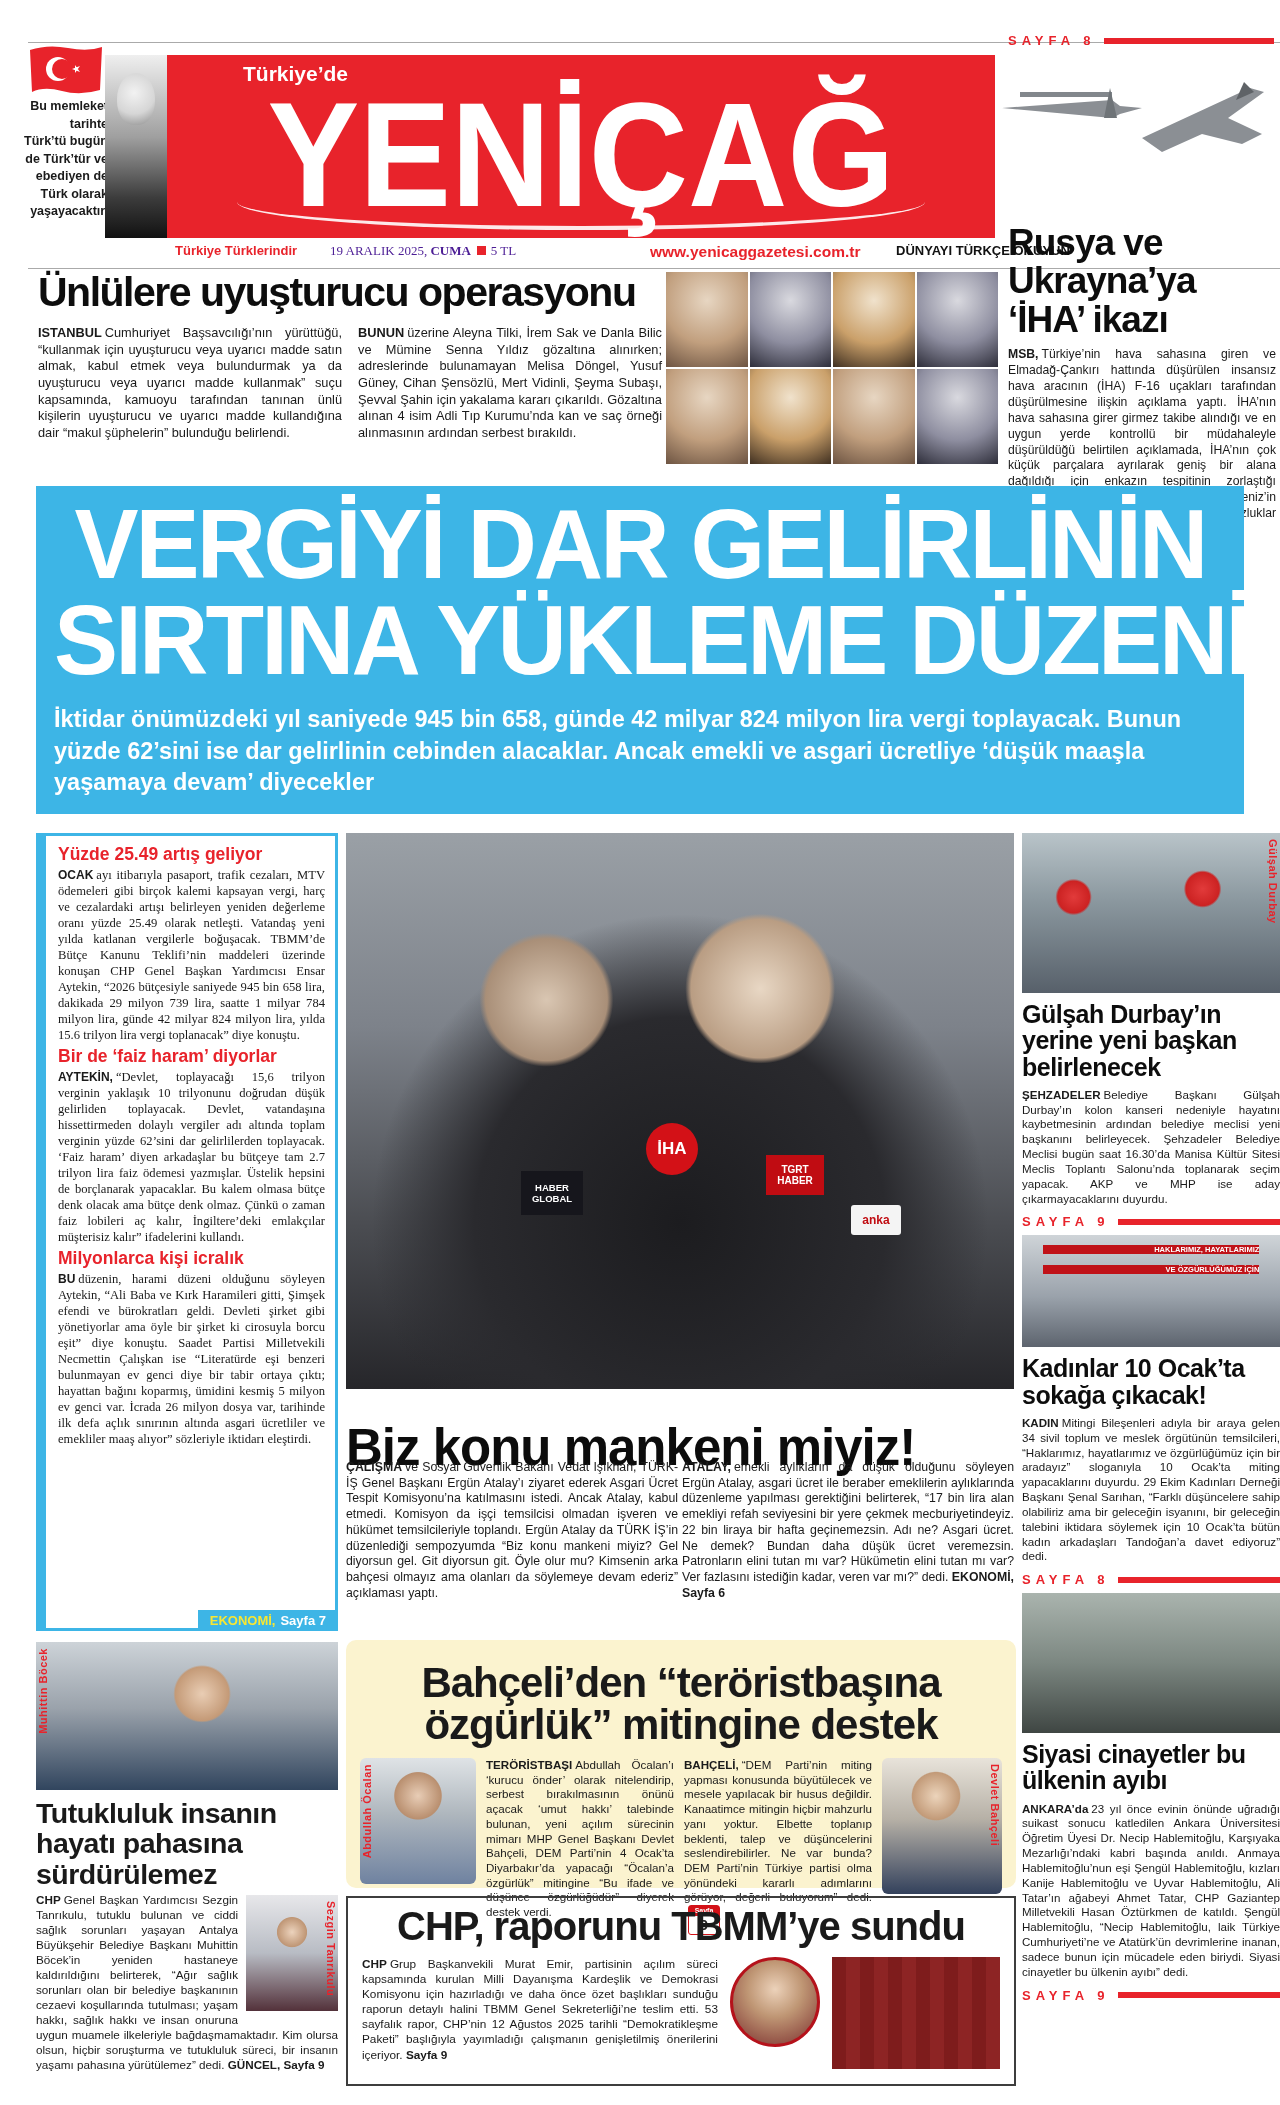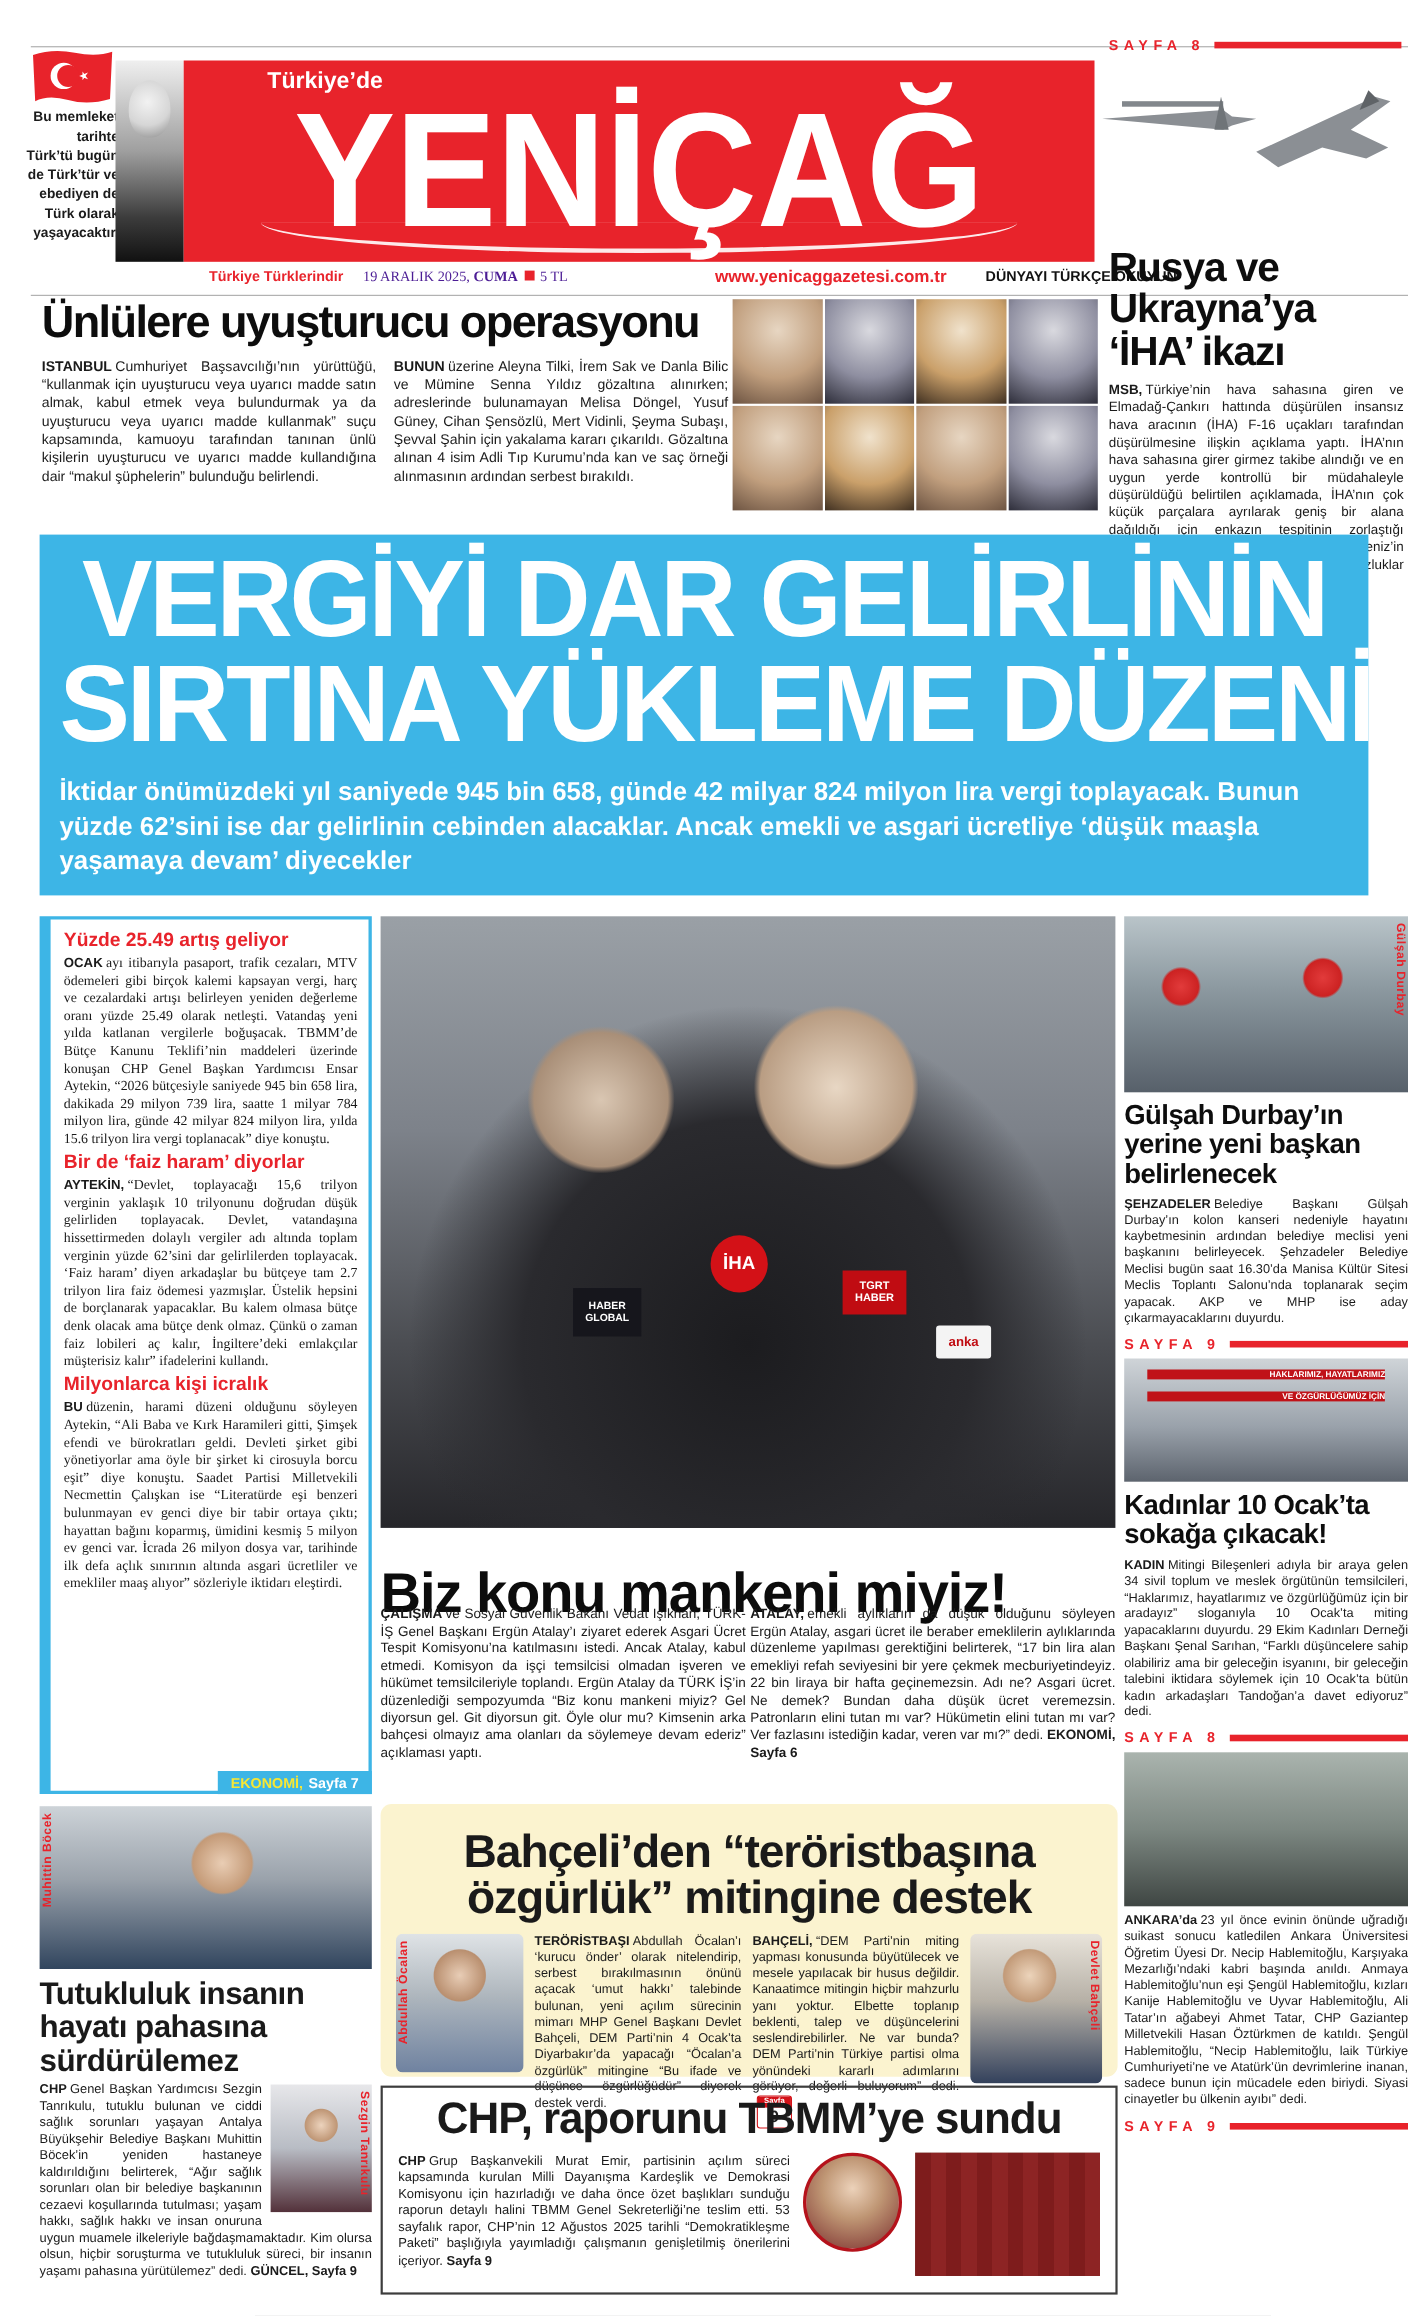--- a/index.html
+++ b/index.html
@@ -19,21 +19,21 @@
   .brand{position:absolute;left:0;right:0;top:26px;text-align:center;color:#fff;font-weight:bold;
     font-size:148px;line-height:1;letter-spacing:0px;transform:scaleX(0.93);white-space:nowrap;}
   .swoosh{position:absolute;left:70px;right:70px;bottom:8px;height:24px;
     border-bottom:4px solid rgba(255,255,255,.9);border-radius:0 0 50% 50%/0 0 100% 100%;}
   .page-tag{display:flex;align-items:center;gap:8px;}
   .page-tag .txt{color:#e8232b;font-weight:bold;font-size:13px;letter-spacing:5px;white-space:nowrap;}
   .page-tag .bar{flex:1;height:6px;background:#e8232b;}
   .skytag{left:1008px;top:33px;width:266px;}
   .planes{left:992px;top:48px;width:288px;height:162px;}
   .dateline{top:243px;left:30px;right:0;height:22px;font-size:13px;}
-  .dl-slogan{position:absolute;left:160px;color:#e8232b;font-weight:bold;}
+  .dl-slogan{position:absolute;left:145px;color:#e8232b;font-weight:bold;}
   .dl-date{position:absolute;left:300px;color:#4c1d95;font-family:Liberation Serif, serif;}
   .dl-day{font-weight:bold;}
   .dl-sq{display:inline-block;width:9px;height:9px;background:#e8232b;margin:0 5px 0 6px;}
   .dl-web{position:absolute;left:620px;color:#e8232b;font-weight:bold;font-size:15.5px;}
   .dl-tagline{position:absolute;left:866px;font-weight:bold;color:#111;}
   
   .drug{left:38px;top:272px;width:624px;}
   .drug h1{margin:0;font-size:41px;letter-spacing:-1.5px;line-height:1;font-weight:bold;color:#0d0d0d;}
   .twocol{display:flex;gap:16px;margin-top:12px;}
   .twocol p{margin:0;flex:1;font-size:12.8px;line-height:1.3;text-align:justify;}
@@ -262,20 +262,21 @@
       <div class="banner" style="top:30px;">VE ÖZGÜRLÜĞÜMÜZ İÇİN</div>
     </div>
     <h2>Kadınlar 10 Ocak’ta sokağa çıkacak!</h2>
     <p><span class="lead">KADIN</span><span>Mitingi Bileşenleri adıyla bir araya gelen 34 sivil toplum ve meslek örgütünün temsilcileri, “Haklarımız, hayatlarımız ve özgürlüğümüz için bir aradayız” sloganıyla 10 Ocak’ta miting yapacaklarını duyurdu. 29 Ekim Kadınları Derneği Başkanı Şenal Sarıhan, “Farklı düşüncelere sahip olabiliriz ama bir geleceğin isyanını, bir geleceğin talebini iktidara söylemek için 10 Ocak’ta bütün kadın arkadaşları Tandoğan’a davet ediyoruz” dedi.</span></p>
     <div class="page-tag railtag">
       <span class="txt">SAYFA 8</span>
         <span class="bar"></span>
     </div>
 
     <div class="railphoto ph-cem"></div>
+    <h2>Siyasi cinayetler bu ülkenin ayıbı</h2>
     <p><span class="lead">ANKARA’da</span><span>23 yıl önce evinin önünde uğradığı suikast sonucu katledilen Ankara Üniversitesi Öğretim Üyesi Dr. Necip Hablemitoğlu, Karşıyaka Mezarlığı’ndaki kabri başında anıldı. Anmaya Hablemitoğlu’nun eşi Şengül Hablemitoğlu, kızları Kanije Hablemitoğlu ve Uyvar Hablemitoğlu, Ali Tatar’ın ağabeyi Ahmet Tatar, CHP Gaziantep Milletvekili Hasan Öztürkmen de katıldı. Şengül Hablemitoğlu, “Necip Hablemitoğlu, laik Türkiye Cumhuriyeti’ne ve Atatürk’ün devrimlerine inanan, sadece bunun için mücadele eden biriydi. Siyasi cinayetler bu ülkenin ayıbı” dedi.</span></p>
     <div class="page-tag railtag">
       <span class="txt">SAYFA 9</span>
         <span class="bar"></span>
     </div>
   </div>
 
   <div class="abs bocek">
     <div class="photo">
       <span class="vcap left">Muhittin Böcek</span>

